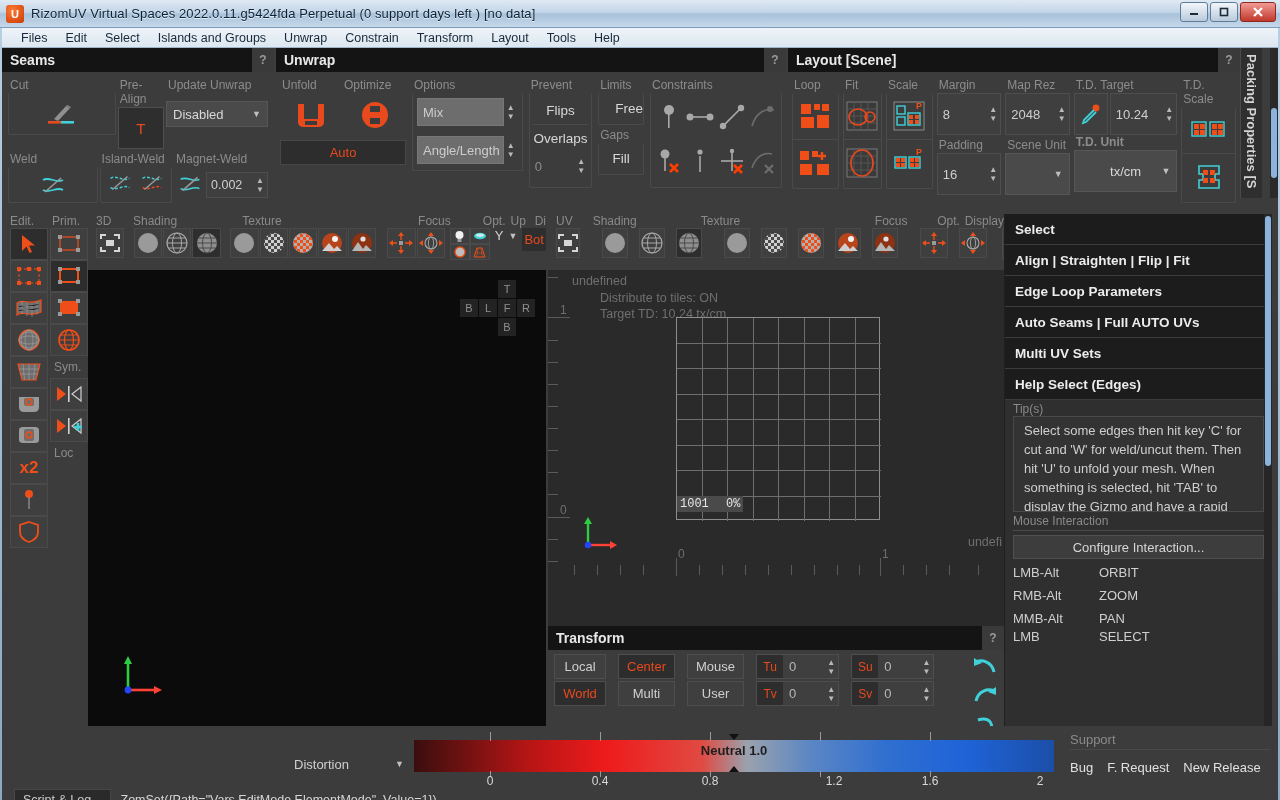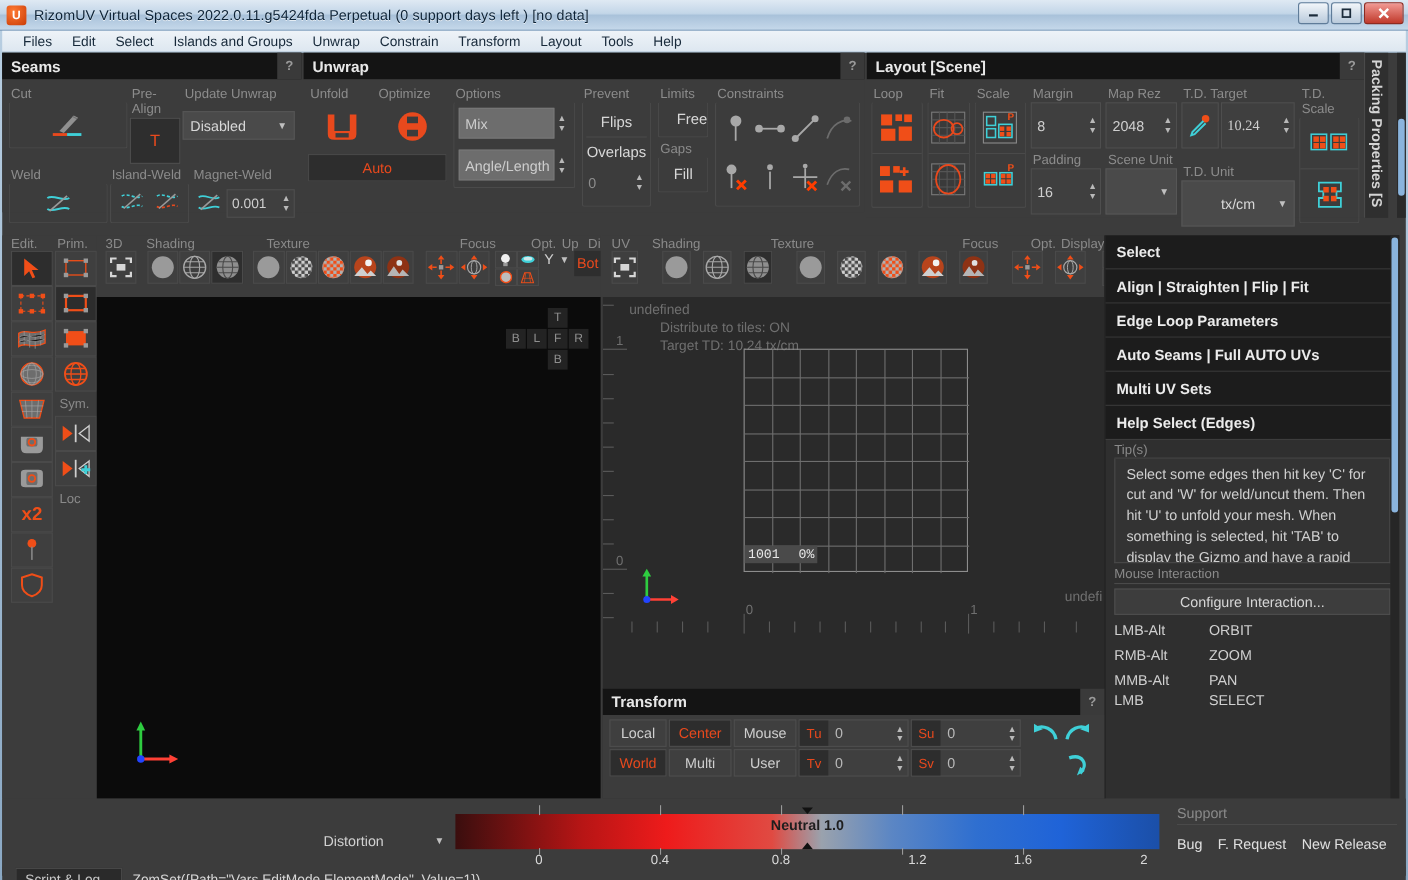--- a/index.html
+++ b/index.html
@@ -118,21 +118,21 @@
      display:flex;align-items:center;justify-content:center; color:#d6d6d6; font-size:13px;}
   .mtable{ padding:2px 8px 0 8px; }
   .mtable .r{ display:flex; height:23px; align-items:center; color:#cfcfcf; font-size:13px; }
   .mtable .r b{ width:86px; font-weight:normal; }
 
   .rscroll{ position:absolute; right:0; top:0; width:8px; height:512px; background:#262626;}
   .rscroll i{ position:absolute; left:1px; top:2px; width:6px; height:250px; background:#8ab4dd; border-radius:3px;}
 
   
   .transform{ position:absolute; left:546px; top:412px; width:456px; height:100px; background:#3c3c3c; }
-  .tf-grid{ display:flex; gap:2px; padding:4px 6px 0 6px; }
+  .tf-grid{ display:flex; gap:12px; padding:4px 6px 0 6px; }
   .tfbtn{ height:25px; min-width:52px; padding:0 8px; background:#3f3f3f; border:1px solid #4e4e4e;
      display:flex;align-items:center;justify-content:center; font-size:13px; color:#cfcfcf;}
   .tfbtn.on{ background:#2d2d2d; color:#e8491d; }
   .numfield{ display:flex; align-items:center; height:25px; border:1px solid #4e4e4e; background:#3f3f3f; }
   .numfield .tag{ width:26px; height:23px; display:flex;align-items:center;justify-content:center;
      background:#2d2d2d; color:#e8491d; font-size:12px;}
   .numfield .val{ flex:1; padding-left:6px; color:#b8b8b8; font-size:13px;}
 
   
   .bottom{ position:absolute; left:0; top:678px; width:1276px; height:70px; background:#3c3c3c;}
@@ -301,21 +301,21 @@
            <div class="grpcap">Magnet-Weld</div>
            <div style="height:36px;display:flex;align-items:center;">
              <div>
                <svg width="32" height="24" viewBox="0 0 34 24">
                  <path d="M7 7 C13 3, 21 11, 27 7" stroke="#3fd0d8" stroke-width="1.7" fill="none"></path>
                  <path d="M7 17 C13 21, 21 13, 27 17" stroke="#3fd0d8" stroke-width="1.7" fill="none"></path>
                  <path d="M9 19 L25 5" stroke="#9a9a9a" stroke-width="1.6"></path>
                </svg>
              </div>
              <div style="display:flex;align-items:center;border:1px solid #4e4e4e;background:#3f3f3f;height:26px;width:62px;">
-               <span style="flex:1;padding-left:4px;color:#cfcfcf;font-size:12.5px;">0.001</span>
+               <span style="flex:1;padding-left:4px;color:#cfcfcf;font-size:12.5px;">0.002</span>
                <div class="spin">
                       <div>▲</div>
                       <div>▼</div>
                     </div>
              </div>
            </div>
          </div>
        </div>
      </div>
    </div>
@@ -603,29 +603,29 @@
 
        <div style="width:106px;">
          <div class="grpcap">T.D. Target</div>
          <div style="display:flex;height:42px;gap:2px;">
            <div style="width:34px;display:flex;align-items:center;justify-content:center;border:1px solid #4e4e4e;background:#3f3f3f;">
              <svg width="22" height="22" viewBox="0 0 22 22">
                <circle cx="16" cy="5" r="3.4" fill="#f04e18"></circle>
                <path d="M14 7 L4 17 L3 20 L6 19 L16 9" stroke="#3fd0d8" stroke-width="1.8" fill="none"></path>
              </svg>
            </div>
-           <div style="flex:1;display:flex;align-items:center;border:1px solid #4e4e4e;background:#3f3f3f;font-family:Liberation Serif, serif;">
+           <div style="flex:1;display:flex;align-items:center;border:1px solid #4e4e4e;background:#3f3f3f;">
              <span style="flex:1;padding-left:5px;color:#cfcfcf;font-size:13px;">10.24</span>
              <div class="spin">
                     <div>▲</div>
                     <div>▼</div>
                   </div>
            </div>
          </div>
-         <div class="grpcap" style="margin-top:14px;">T.D. Unit</div>
+         <div class="grpcap" style="margin-top:0;font-weight:bold;">T.D. Unit</div>
          <div class="dd" style="height:42px;justify-content:center;position:relative;">
            <span style="margin:auto;">tx/cm</span>
            <span class="arr" style="position:absolute;right:6px;">▼</span>
          </div>
        </div>
 
        <div style="width:56px;">
          <div class="grpcap">T.D. Scale</div>
          <div class="grp" style="height:96px;">
            <div style="height:46px;display:flex;align-items:center;justify-content:center;">

